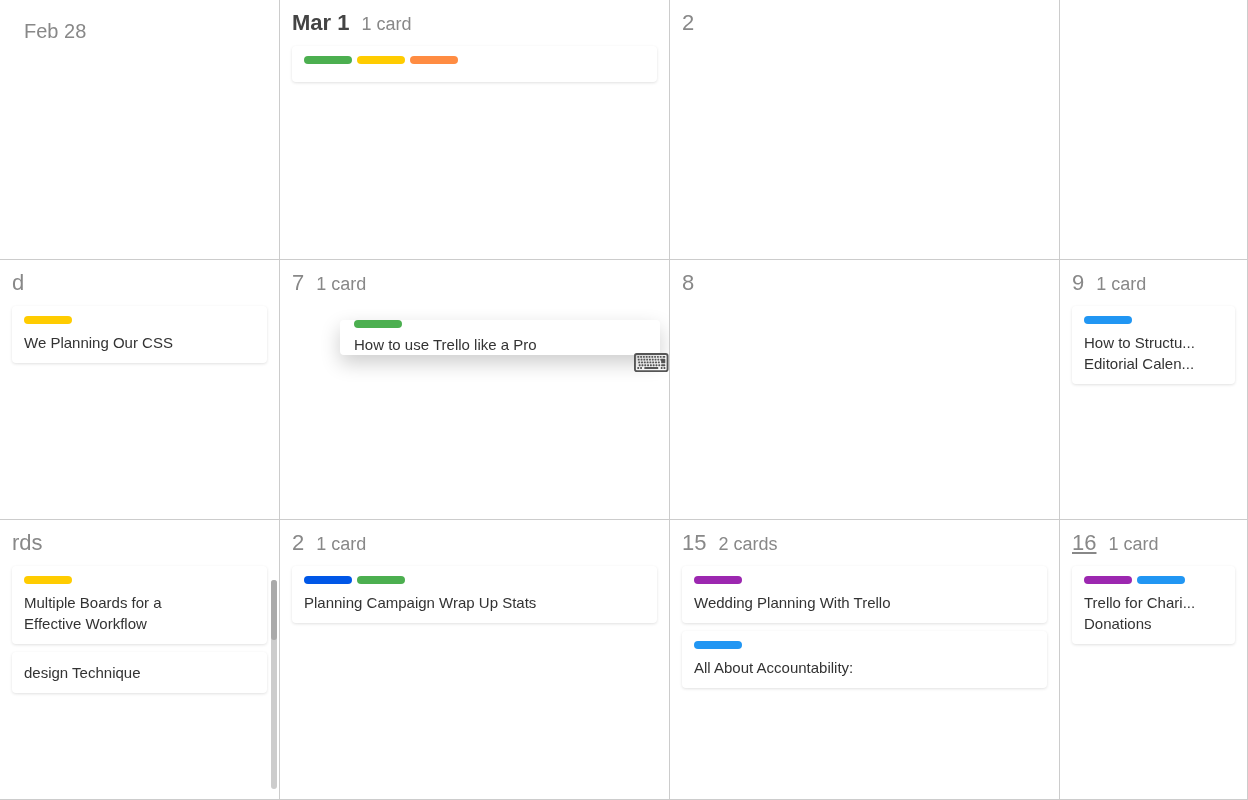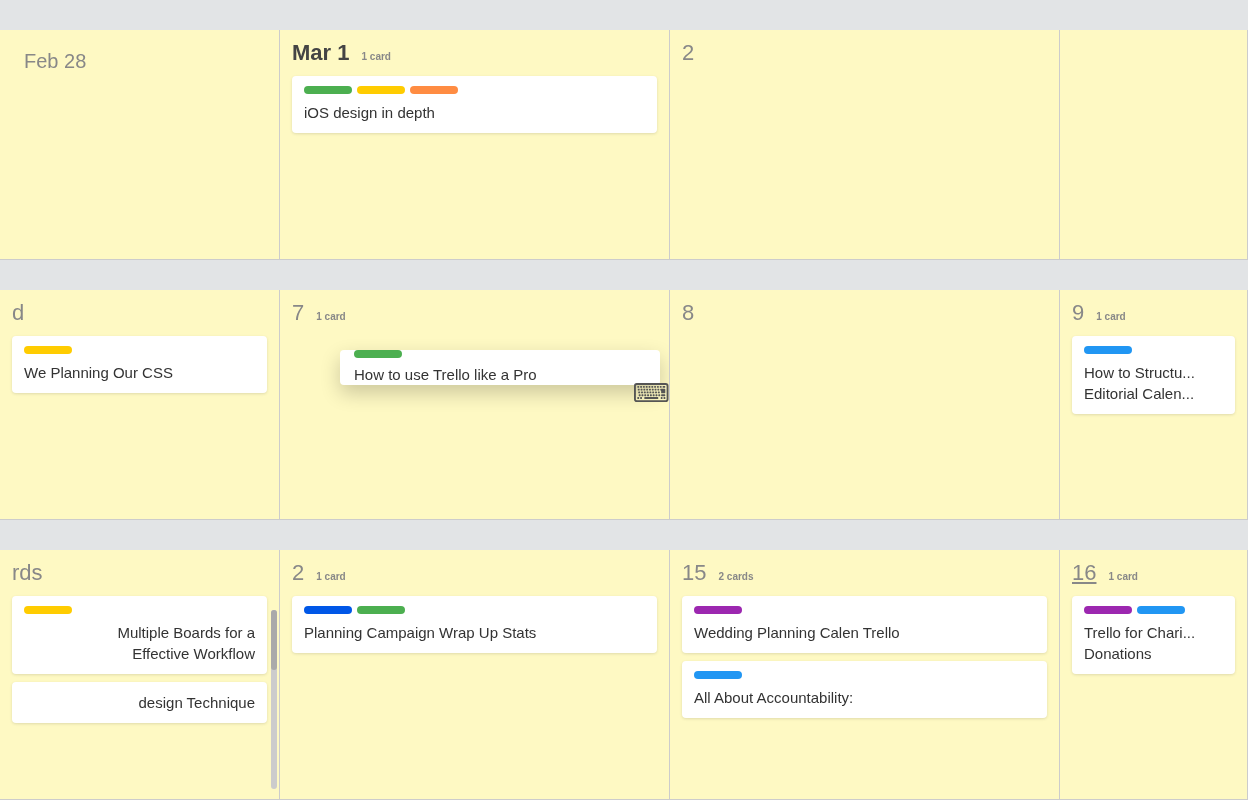--- a/index.html
+++ b/index.html
@@ -14,49 +14,48 @@
     .calendar-grid {
       display: grid;
       grid-template-columns: 280px 390px 390px 188px;
       grid-template-rows: 260px 260px 280px 60px;
       width: 1248px;
       height: 800px;
       position: relative;
     }
 
     .cell {
-      background: #fef9c3;
+      background: #ffffff;
       border-right: 1px solid #ccc;
       border-bottom: 1px solid #ccc;
       padding: 10px 12px;
       position: relative;
       overflow: hidden;
-      margin-top: 30px;
     }
 
     .cell-header {
       font-size: 18px;
       font-weight: 400;
       color: #555;
       margin-bottom: 10px;
       display: flex;
       align-items: baseline;
       gap: 12px;
     }
 
     .cell-header .day-num {
       font-size: 22px;
       font-weight: 700;
       color: #444;
     }
 
     .cell-header .card-count {
-      font-size: 10px;
+      font-size: 18px;
       color: #888;
-      font-weight: 700;
+      font-weight: 400;
     }
 
     .card {
       background: #fff;
       border-radius: 4px;
       padding: 10px 12px;
       box-shadow: 0 1px 3px rgba(0,0,0,0.12);
       margin-bottom: 8px;
       position: relative;
     }
@@ -163,21 +162,20 @@
     <div class="cell-header">
       <span class="day-num">Mar 1</span>
       <span class="card-count">1 card</span>
     </div>
     <div class="card">
       <div class="card-labels">
         <div class="label-pill" style="background:#4caf50;"></div>
         <div class="label-pill" style="background:#ffcc00;"></div>
         <div class="label-pill" style="background:#ff8c42;"></div>
       </div>
-      <div class="card-title">iOS design in depth</div>
     </div>
   </div>
 
   <div class="cell row1-col3">
     <div class="cell-header">
       <span class="day-num" style="font-weight:400;color:#888;">2</span>
     </div>
   </div>
 
   <div class="cell row1-col4"></div>
@@ -221,21 +219,21 @@
       <span class="card-count">1 card</span>
     </div>
     <div class="card">
       <div class="card-labels">
         <div class="label-pill" style="background:#2196f3;"></div>
       </div>
       <div class="card-title">How to Structu...<br>Editorial Calen...</div>
     </div>
   </div>
 
-  <div class="cell row3-col1" style="position:relative;text-align:right;">
+  <div class="cell row3-col1" style="position:relative;">
     <div class="cell-header">
       <span class="day-num" style="font-weight:400;color:#888;">rds</span>
     </div>
     <div class="card">
       <div class="card-labels">
         <div class="label-pill" style="background:#ffcc00;"></div>
       </div>
       <div class="card-title">Multiple Boards for a<br>Effective Workflow</div>
     </div>
     <div class="card">
@@ -262,21 +260,21 @@
 
   <div class="cell row3-col3">
     <div class="cell-header">
       <span class="day-num" style="font-weight:400;color:#888;">15</span>
       <span class="card-count">2 cards</span>
     </div>
     <div class="card">
       <div class="card-labels">
         <div class="label-pill" style="background:#9c27b0;"></div>
       </div>
-      <div class="card-title">Wedding Planning Calen Trello</div>
+      <div class="card-title">Wedding Planning With Trello</div>
     </div>
     <div class="card">
       <div class="card-labels">
         <div class="label-pill" style="background:#2196f3;"></div>
       </div>
       <div class="card-title">All About Accountability:</div>
     </div>
   </div>
 
   <div class="cell row3-col4">

